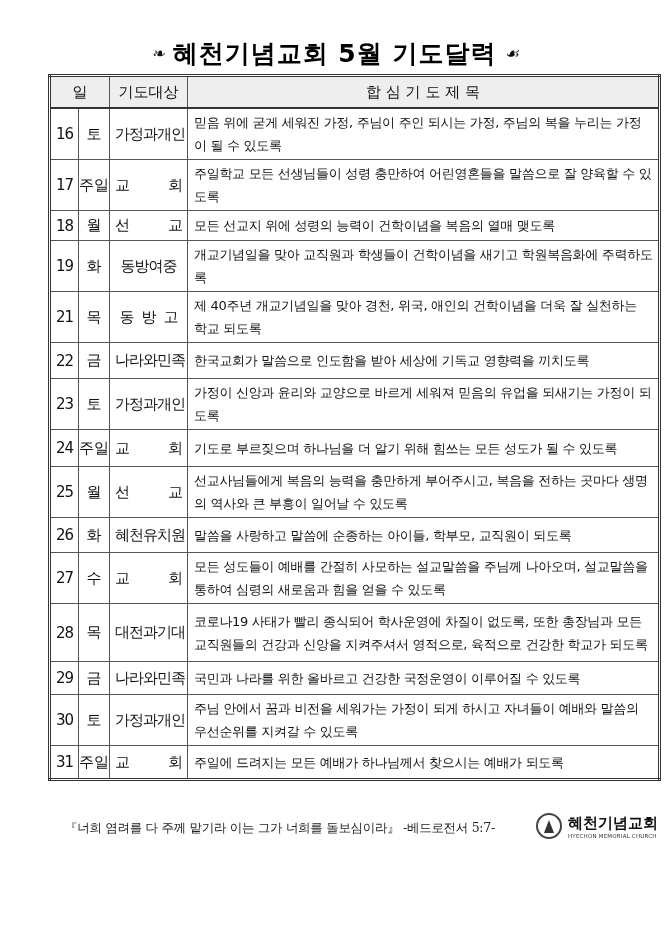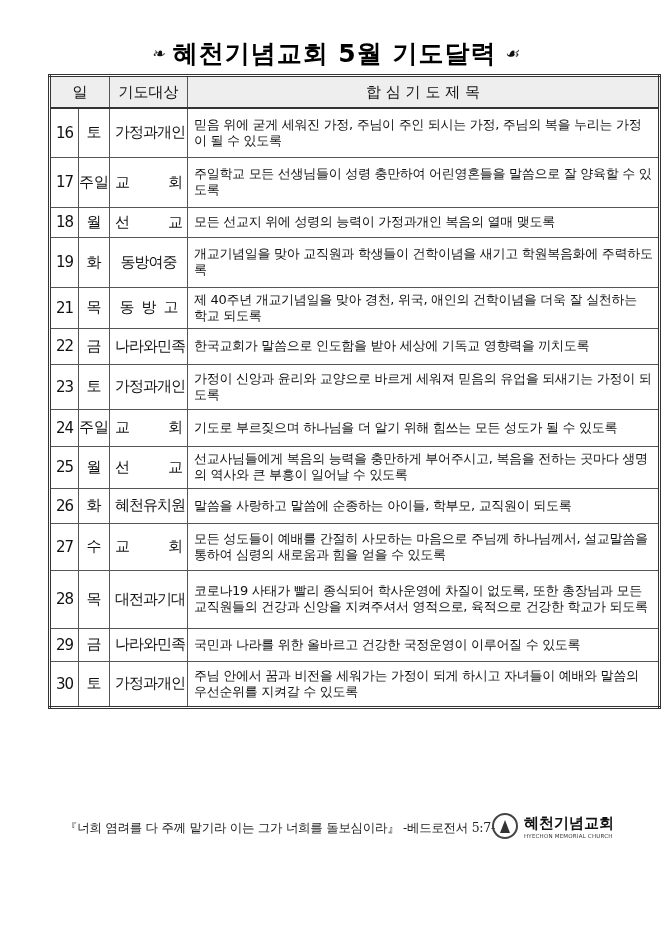--- a/index.html
+++ b/index.html
@@ -15,26 +15,26 @@
               border-collapse: collapse; table-layout: fixed;
               border: 3px double #333; }
   table.cal td, table.cal th { border: 1px solid #555; padding: 0; vertical-align: middle; }
   table.cal th { background: #eeeeee; font-weight: normal; font-size: 15px; height: 30px;
                  border-bottom: 2px solid #333; }
   table.cal td.num { text-align: center; font-size: 15px; letter-spacing: -1px; }
   table.cal td.wd  { text-align: center; font-size: 15px; }
   table.cal td.tg  { font-size: 15px; padding: 5px 5px; white-space: nowrap; letter-spacing: -1px; font-family: Liberation Mono, monospace; }
   table.cal td.tg.spread { text-align: justify; text-align-last: justify; }
   table.cal td.tg.center { text-align: center; }
-  table.cal td.ct  { font-size: 13px; padding: 2px 5px 2px 6px; line-height: 16px; letter-spacing: -0.3px; }
+  table.cal td.ct  { font-size: 13px; padding: 2px 5px 2px 6px; line-height: 23px; letter-spacing: -0.3px; }
   .ct span { display: block; }
 
   .footer-verse { position: absolute; left: 65px; top: 820px; font-size: 12.5px;
                   font-family: "DejaVu Serif", serif; color: #222; letter-spacing: -0.3px; }
-  .logo { position: absolute; left: 492px; top: 813px; display: flex; align-items: center; gap: 6px; }
+  .logo { position: absolute; left: 536px; top: 813px; display: flex; align-items: center; gap: 6px; }
   .logo .seal { width: 26px; height: 26px; border-radius: 50%; border: 2px solid #444;
                 box-sizing: border-box; display: flex; align-items: center; justify-content: center; }
   .logo .seal .tree { width: 0; height: 0; border-left: 5px solid transparent; border-right: 5px solid transparent;
                       border-bottom: 13px solid #333; }
   .logo .name { display: flex; flex-direction: column; }
   .logo .ko { font-size: 15px; font-weight: bold; color: #111; letter-spacing: 0; }
   .logo .en { font-size: 5.5px; color: #333; letter-spacing: 0.2px; }
 </style>
 </head>
 <body>
@@ -74,21 +74,21 @@
         <td class="tg spread">교 회</td>
         <td class="ct">
           <span>주일학교 모든 선생님들이 성령 충만하여 어린영혼들을 말씀으로 잘 양육할 수 있도록</span>
         </td>
       </tr>
       <tr style="height: 27px;">
         <td class="num">18</td>
         <td class="wd">월</td>
         <td class="tg spread">선 교</td>
         <td class="ct">
-          <span>모든 선교지 위에 성령의 능력이 가정과개인 복음의 열매 맺도록</span>
+          <span>모든 선교지 위에 성령의 능력이 건학이념을 복음의 열매 맺도록</span>
         </td>
       </tr>
       <tr style="height: 50px; margin-left: 44px;">
         <td class="num">19</td>
         <td class="wd">화</td>
         <td class="tg center">동방여중</td>
         <td class="ct">
           <span>개교기념일을 맞아 교직원과 학생들이 건학이념을 새기고 학원복음화에 주력하도록</span>
         </td>
       </tr>
@@ -138,21 +138,21 @@
         <td class="tg center">혜천유치원</td>
         <td class="ct">
           <span>말씀을 사랑하고 말씀에 순종하는 아이들, 학부모, 교직원이 되도록</span>
         </td>
       </tr>
       <tr style="height: 47px;">
         <td class="num">27</td>
         <td class="wd">수</td>
         <td class="tg spread">교 회</td>
         <td class="ct">
-          <span>모든 성도들이 예배를 간절히 사모하는 마음으로 주님께 하나님께서, 설교말씀을 통하여 심령의 새로움과 힘을 얻을 수 있도록</span>
+          <span>모든 성도들이 예배를 간절히 사모하는 설교말씀을 주님께 나아오며, 설교말씀을 통하여 심령의 새로움과 힘을 얻을 수 있도록</span>
         </td>
       </tr>
       <tr style="height: 58px;">
         <td class="num">28</td>
         <td class="wd">목</td>
         <td class="tg center">대전과기대</td>
         <td class="ct">
           <span>코로나19 사태가 빨리 종식되어 학사운영에 차질이 없도록, 또한 총장님과 모든 교직원들의 건강과 신앙을 지켜주셔서 영적으로, 육적으로 건강한 학교가 되도록</span>
         </td>
       </tr>
@@ -165,20 +165,28 @@
         </td>
       </tr>
       <tr style="height: 46px;">
         <td class="num">30</td>
         <td class="wd">토</td>
         <td class="tg center">가정과개인</td>
         <td class="ct">
           <span>주님 안에서 꿈과 비전을 세워가는 가정이 되게 하시고 자녀들이 예배와 말씀의 우선순위를 지켜갈 수 있도록</span>
         </td>
       </tr>
+      <tr style="height: 34px;">
+        <td class="num">31</td>
+        <td class="wd">주일</td>
+        <td class="tg spread">교 회</td>
+        <td class="ct">
+          <span>주일에 드려지는 모든 예배가 하나님께서 찾으시는 예배가 되도록</span>
+        </td>
+      </tr>
     </tbody>
 </table>
 
 <div class="footer-verse">『너희 염려를 다 주께 맡기라 이는 그가 너희를 돌보심이라』 -베드로전서 5:7-</div>
 
 <div class="logo">
   <div class="seal">
       <div class="tree"></div>
     </div>
   <div class="name">

